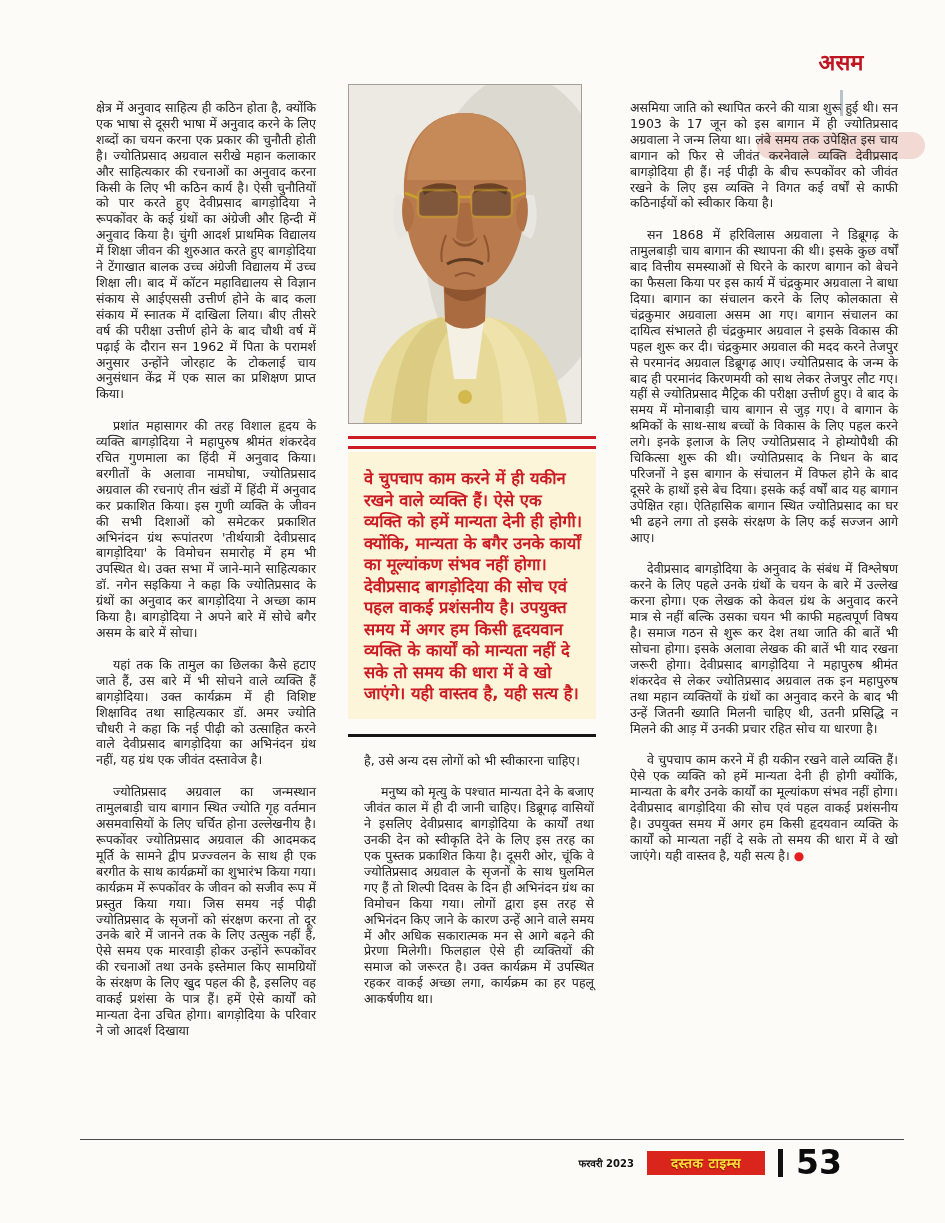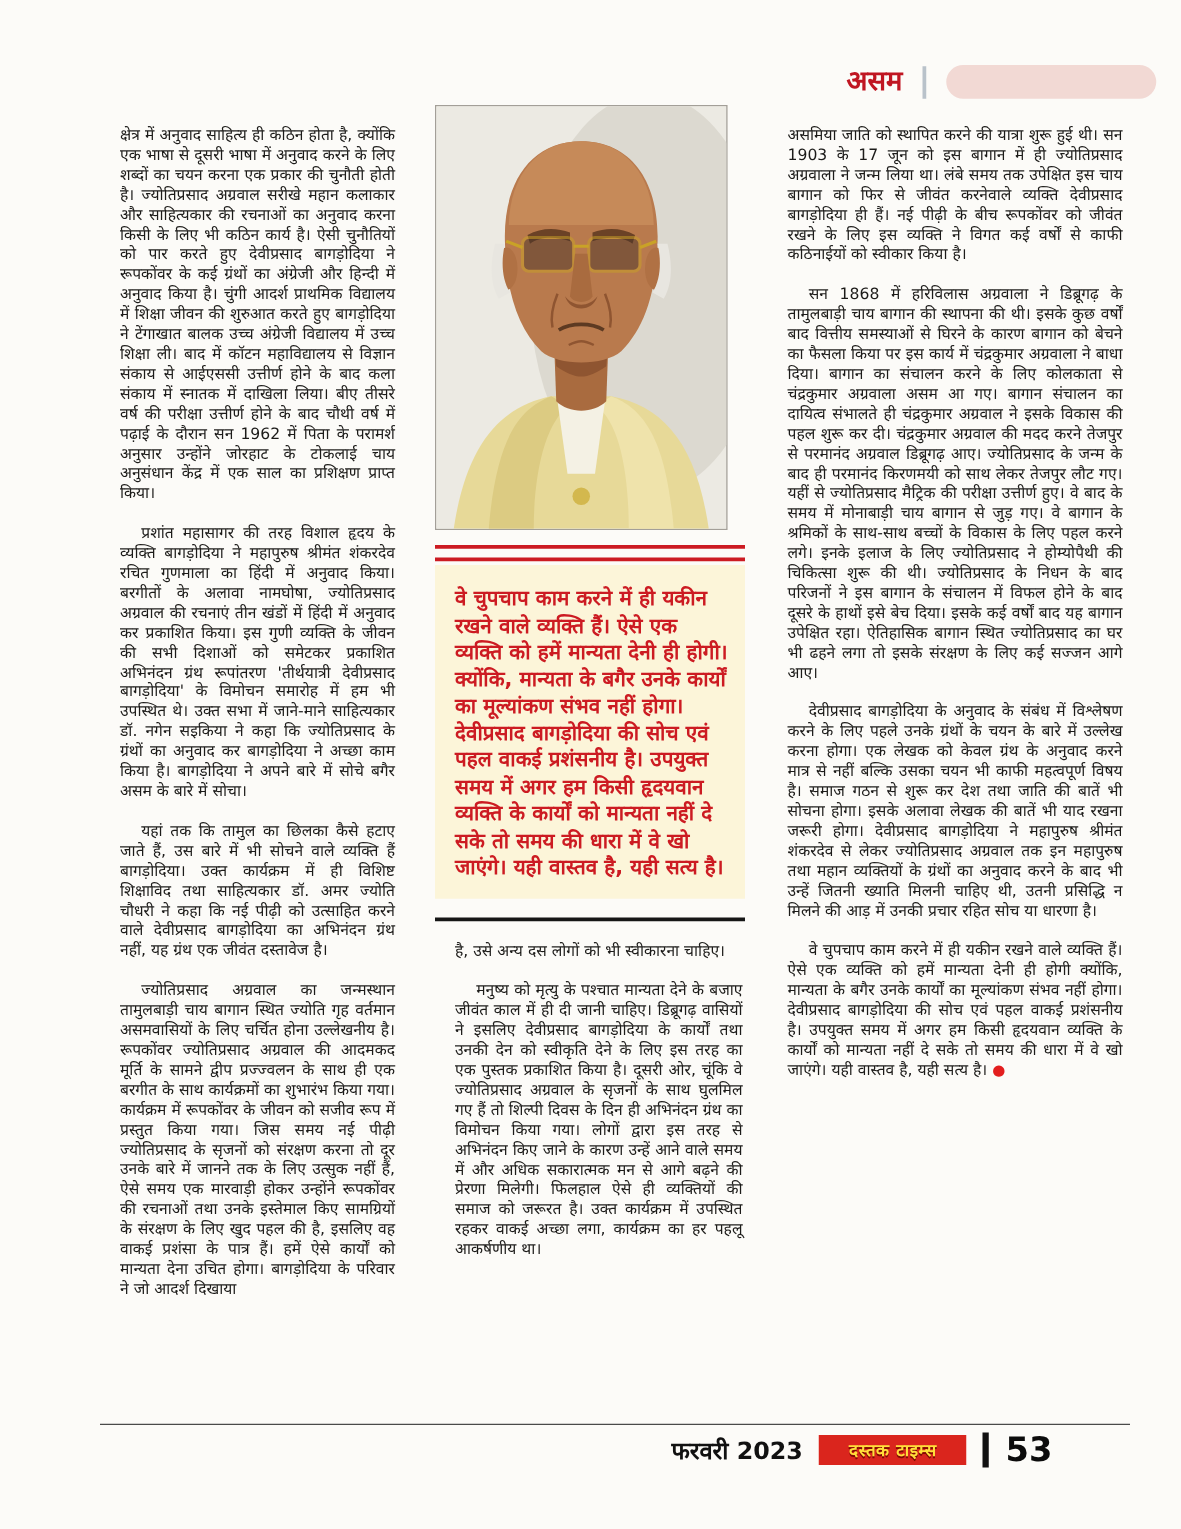--- a/index.html
+++ b/index.html
@@ -2,21 +2,21 @@
 <html><head>
 <meta charset="utf-8">
 <style>
   html,body{margin:0;padding:0;background:#e8e8e8;}
   .page{
     position:relative; width:945px; height:1223px; margin:0 auto;
     background:#fcfbf8; overflow:hidden;
     font-family:"DejaVu Sans", sans-serif; color:#1c1b19;
   }
   
-  .header{position:absolute; top:52px; right:20px; display:flex; align-items:center; gap:16px;}
+  .header{position:absolute; top:52px; right:20px; display:flex; align-items:center; gap:16px;flex-direction:column;}
   .section-label{font-size:22px; font-weight:bold; color:#c01622; line-height:1;}
   .hdr-divider{width:3px; height:26px; background:#b9c2ca;}
   .hdr-pill{width:168px; height:27px; background:#f2d9d4; border-radius:14px;}
   
   .col{position:absolute; top:84px; overflow:hidden; text-align:justify;}
   .col p{margin:16px; font-size:12.5px; line-height:15.9px; text-indent:17px;}
   .col p.cont{text-indent:0;}
   .col-left{left:80px; width:252px; height:1050px;}
   .col-mid{left:348px; width:262px; height:1090px;}
   .col-right{left:614px; width:300px; height:1030px;}
@@ -25,24 +25,24 @@
   .photo-frame svg{display:block;}
   
   .red-rule{margin-top:12px; height:7px; border-top:3px solid #cc1b22; border-bottom:3px solid #cc1b22; width:248px;}
   .quote-box{background:#fcf5d9; width:248px; box-sizing:border-box; padding:16px 12px 14px 16px; margin-top:3px;}
   .quote-box p{margin:0; font-size:16.5px; line-height:21.5px; color:#cc1b22; font-weight:bold; text-align:left; text-indent:0;}
   .black-rule{border-top:3px solid #161616; width:248px; margin:15px 0 10px 0;}
   .end-dot{color:#e31e1e; font-size:12px; text-indent:0;}
   
   .footer-rule{position:absolute; top:1139px; left:80px; width:824px; border-top:1.6px solid #4a4a4a;}
   .footer{position:absolute; top:1146px; left:80px; width:762px; display:flex; justify-content:flex-end; align-items:center; gap:13px;}
-  .f-date{font-size:19px; font-weight:bold; color:#111;}
+  .f-date{font-size:10px; font-weight:bold; color:#111;}
   .f-logo{background:#da251d; color:#ffdf3a; font-weight:bold; font-size:13.5px; padding:3px 24px; letter-spacing:.5px; text-shadow:0 1px 0 #7e0b02;}
   .f-bar{width:5px; height:28px; background:#111;}
-  .f-page{font-size:27px; font-weight:bold; color:#0c0c0c; line-height:1;}
+  .f-page{font-size:33px; font-weight:bold; color:#0c0c0c; line-height:1;}
 </style>
 </head>
 <body>
 
 <div class="page">
 
   <div class="header">
     <span class="section-label">असम</span>
     <span class="hdr-divider"></span>
     <span class="hdr-pill"></span>

